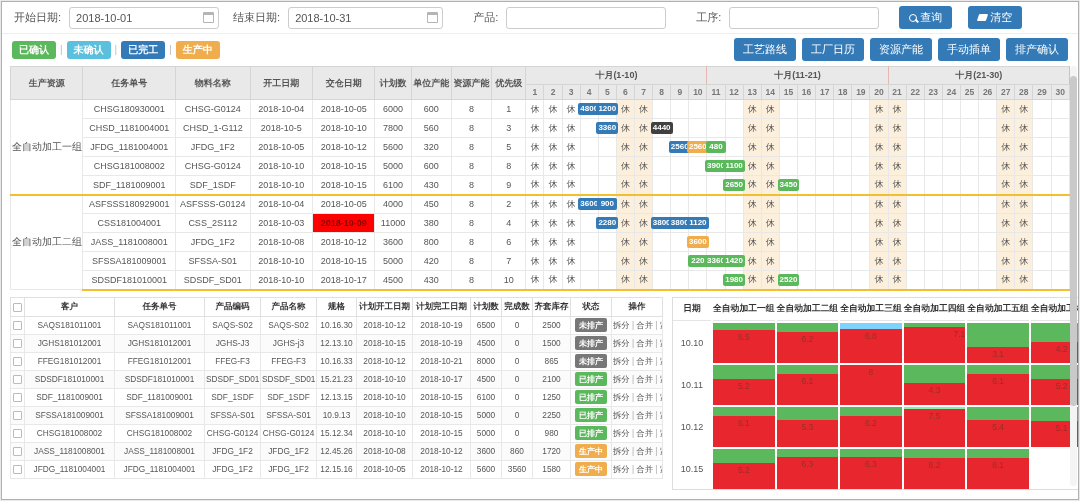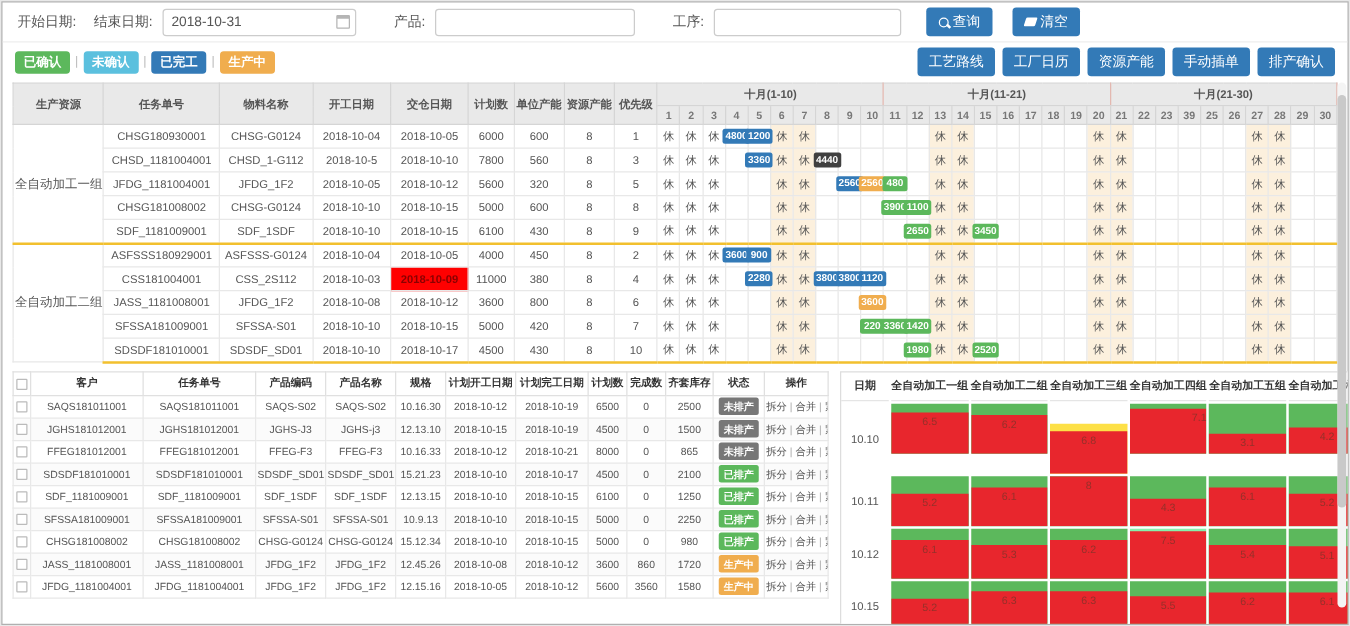--- a/index.html
+++ b/index.html
@@ -76,20 +76,24 @@
   .scroll-track { position:absolute; right:1px; top:64px; width:7px; height:420px; background:#f4f4f4; border-radius:4px; }
   .scroll-thumb { position:absolute; right:1px; top:74px; width:7px; height:330px; background:#c9c9c9; border-radius:4px; }
 </style>
 </head>
 <body>
 
 <div class="page">
 
   <div class="filter-bar">
     <span class="f-label">开始日期:</span>
+    <span class="f-input">
+      <input style="width: 150px;" value="2018-10-01">
+      <i class="cal-ico"></i>
+    </span>
     <span class="f-label" style="margin-left:6px">结束日期:</span>
     <span class="f-input">
       <input style="width: 155px;" value="2018-10-31">
       <i class="cal-ico"></i>
     </span>
     <span class="f-label" style="margin-left:22px">产品:</span>
     <span class="f-input plain">
       <input style="width: 160px;" value="">
     </span>
     <span class="f-label" style="margin-left:22px">工序:</span>
@@ -200,21 +204,21 @@
             <th class="day-h">14</th>
             <th class="day-h">15</th>
             <th class="day-h">16</th>
             <th class="day-h">17</th>
             <th class="day-h">18</th>
             <th class="day-h">19</th>
             <th class="day-h">20</th>
             <th class="day-h">21</th>
             <th class="day-h">22</th>
             <th class="day-h">23</th>
-            <th class="day-h">39</th>
+            <th class="day-h">24</th>
             <th class="day-h">25</th>
             <th class="day-h">26</th>
             <th class="day-h">27</th>
             <th class="day-h">28</th>
             <th class="day-h">29</th>
             <th class="day-h">30</th>
           </tr>
         </thead>
         <tbody>
           <tr>
@@ -808,21 +812,21 @@
           <div class="load-h">全自动加工六组</div>
           <div class="load-date">10.10</div>
           <div class="load-cell" style="background: rgb(92, 184, 92);">
             <div class="load-fill" style="height: 81.25%; background: rgb(232, 38, 45);"></div>
             <div class="load-val" style="top: calc(18.75% + 3px);">6.5</div>
           </div>
           <div class="load-cell" style="background: rgb(92, 184, 92);">
             <div class="load-fill" style="height: 77.5%; background: rgb(232, 38, 45);"></div>
             <div class="load-val" style="top: calc(22.5% + 3px);">6.2</div>
           </div>
-          <div class="load-cell" style="background: #fde047; margin-top: 16px;">
+          <div class="load-cell" style="background: #7dd3fc;">
             <div class="load-fill" style="height: 85%; background: rgb(232, 38, 45);"></div>
             <div class="load-val" style="top: calc(15% + 3px);">6.8</div>
           </div>
           <div class="load-cell" style="background: rgb(92, 184, 92);">
             <div class="load-fill" style="height: 88.75%; background: rgb(232, 38, 45);"></div>
             <div class="load-val" style="top: calc(11.25% + 3px); text-align: right;">7.1</div>
           </div>
           <div class="load-cell" style="background: rgb(92, 184, 92);">
             <div class="load-fill" style="height: 38.75%; background: rgb(232, 38, 45);"></div>
             <div class="load-val" style="top: calc(61.25% + 3px);">3.1</div>
@@ -888,24 +892,20 @@
           </div>
           <div class="load-cell" style="background: rgb(92, 184, 92);">
             <div class="load-fill" style="height: 78.75%; background: rgb(232, 38, 45);"></div>
             <div class="load-val" style="top: calc(21.25% + 3px);">6.3</div>
           </div>
           <div class="load-cell" style="background: rgb(92, 184, 92);">
             <div class="load-fill" style="height: 78.75%; background: rgb(232, 38, 45);"></div>
             <div class="load-val" style="top: calc(21.25% + 3px);">6.3</div>
           </div>
           <div class="load-cell" style="background: rgb(92, 184, 92);">
-            <div class="load-fill" style="height: 68.75%; background: rgb(232, 38, 45);"></div>
-            <div class="load-val" style="top: calc(31.25% + 3px);">5.5</div>
-          </div>
-          <div class="load-cell" style="background: rgb(92, 184, 92);">
             <div class="load-fill" style="height: 77.5%; background: rgb(232, 38, 45);"></div>
             <div class="load-val" style="top: calc(22.5% + 3px);">6.2</div>
           </div>
           <div class="load-cell" style="background: rgb(92, 184, 92);">
             <div class="load-fill" style="height: 76.25%; background: rgb(232, 38, 45);"></div>
             <div class="load-val" style="top: calc(23.75% + 3px);">6.1</div>
           </div>
         </div>
     </div>
   </div>

